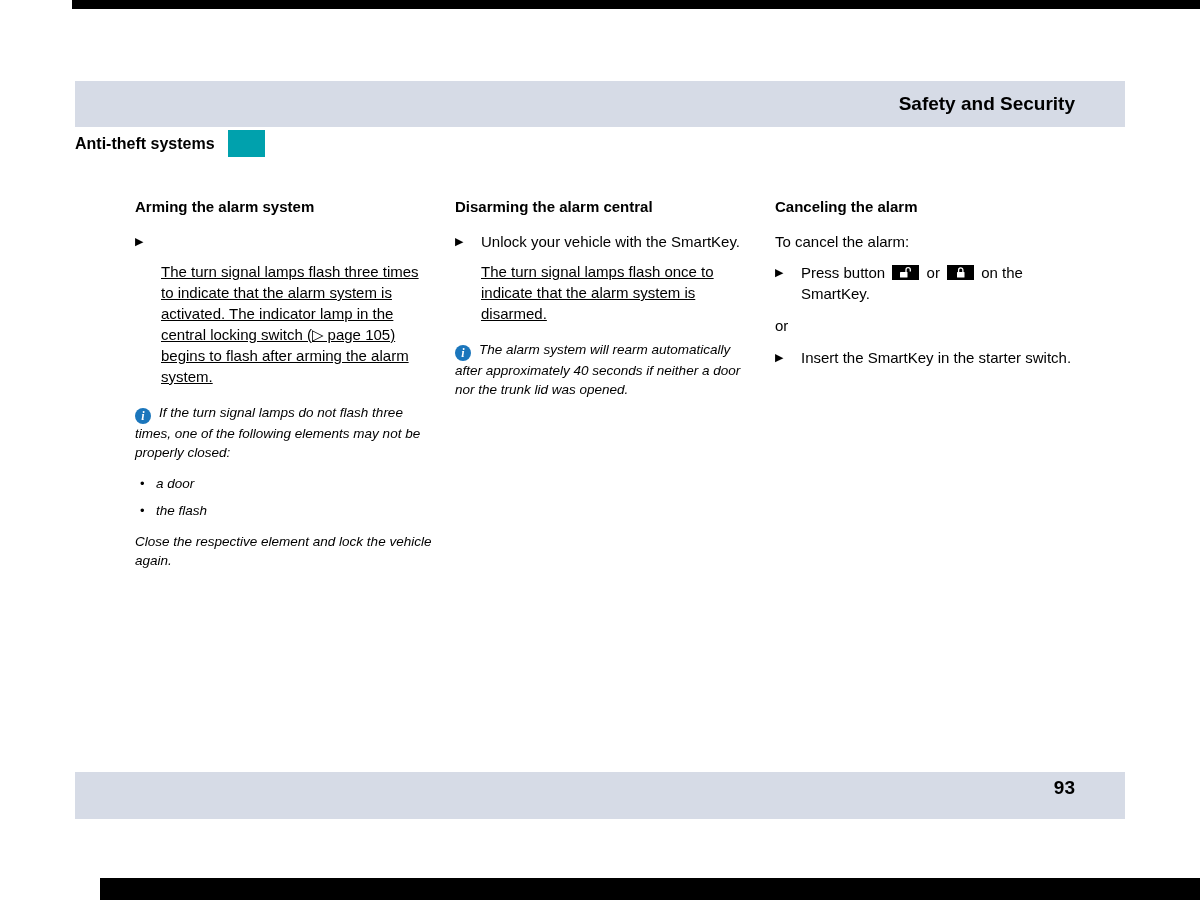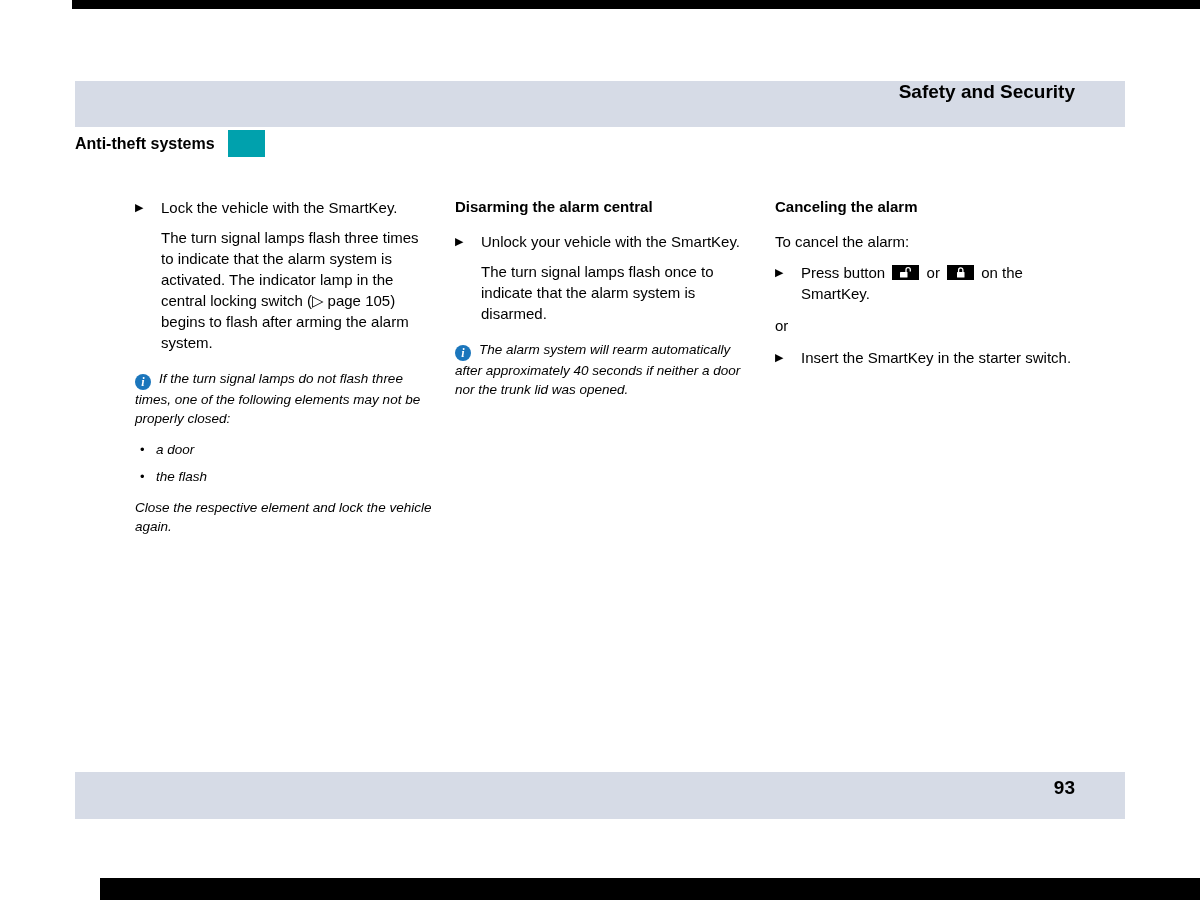--- a/index.html
+++ b/index.html
@@ -15,21 +15,21 @@
 
   .top-rule {
     position: absolute; left: 72px; top: 0;
     width: 1128px; height: 9px; background: #000;
   }
 
   .header-bar {
     position: absolute; left: 75px; top: 81px;
     width: 1050px; height: 46px;
     background: var(--header-gray, #d6dbe6);
-    display: flex; justify-content: flex-end;
+    display: flex; align-items: center; justify-content: flex-end;
     padding-right: 50px;
   }
   .section-title { font-size: 19px; font-weight: bold; }
 
   .subsection-row {
     position: absolute; left: 75px; top: 130px;
     width: 1050px; height: 27px;
     display: flex; align-items: center; 
   }
   .subsection-title { font-size: 16px; font-weight: bold; }
@@ -52,21 +52,21 @@
 
   .bullet { display: flex; margin: 0 0 9px 0; }
   .arrow {
     flex: 0 0 26px; width: 26px;
     font-size: 11px; line-height: 21px; color: #000;
   }
   .btext { font-size: 15px; line-height: 21px; }
 
   .para {
     margin: 0 0 14px 26px;
-    font-size: 15px; line-height: 21px;
+    font-size: 15px; line-height: 21px; text-decoration: underline;
   }
 
   .note {
     margin: 16px 0 10px 0;
     font-style: italic;
     font-size: 13.5px; line-height: 19px;
   }
   .info-icon {
     display: inline-block;
     width: 16px; height: 16px; border-radius: 50%;
@@ -126,24 +126,24 @@
 </div>
 
 <div class="subsection-row">
   <span class="subsection-title">Anti-theft systems</span>
   <span class="accent-block"></span>
 </div>
 
 <div class="columns">
 
   <div class="col">
-
-    <div class="bullet">
-      <span class="arrow">▶</span>
-      <div class="btext">Lock the vehicle with the SmartKey.</div>
+    <h3 class="col-heading">Arming the alarm system</h3>
+
+    <div class="bullet">
+      <span class="arrow">▶</span>
     </div>
 
     <p class="para">The turn signal lamps flash three times to indicate that the alarm system is activated. The indicator lamp in the central locking switch (▷ page 105) begins to flash after arming the alarm system.</p>
 
     <p class="note">
       <span class="info-icon">i</span><span>If the turn signal lamps do not flash three times, one of the following elements may not be properly closed:</span>
     </p>
 
     <ul class="note-list">
       <li>

